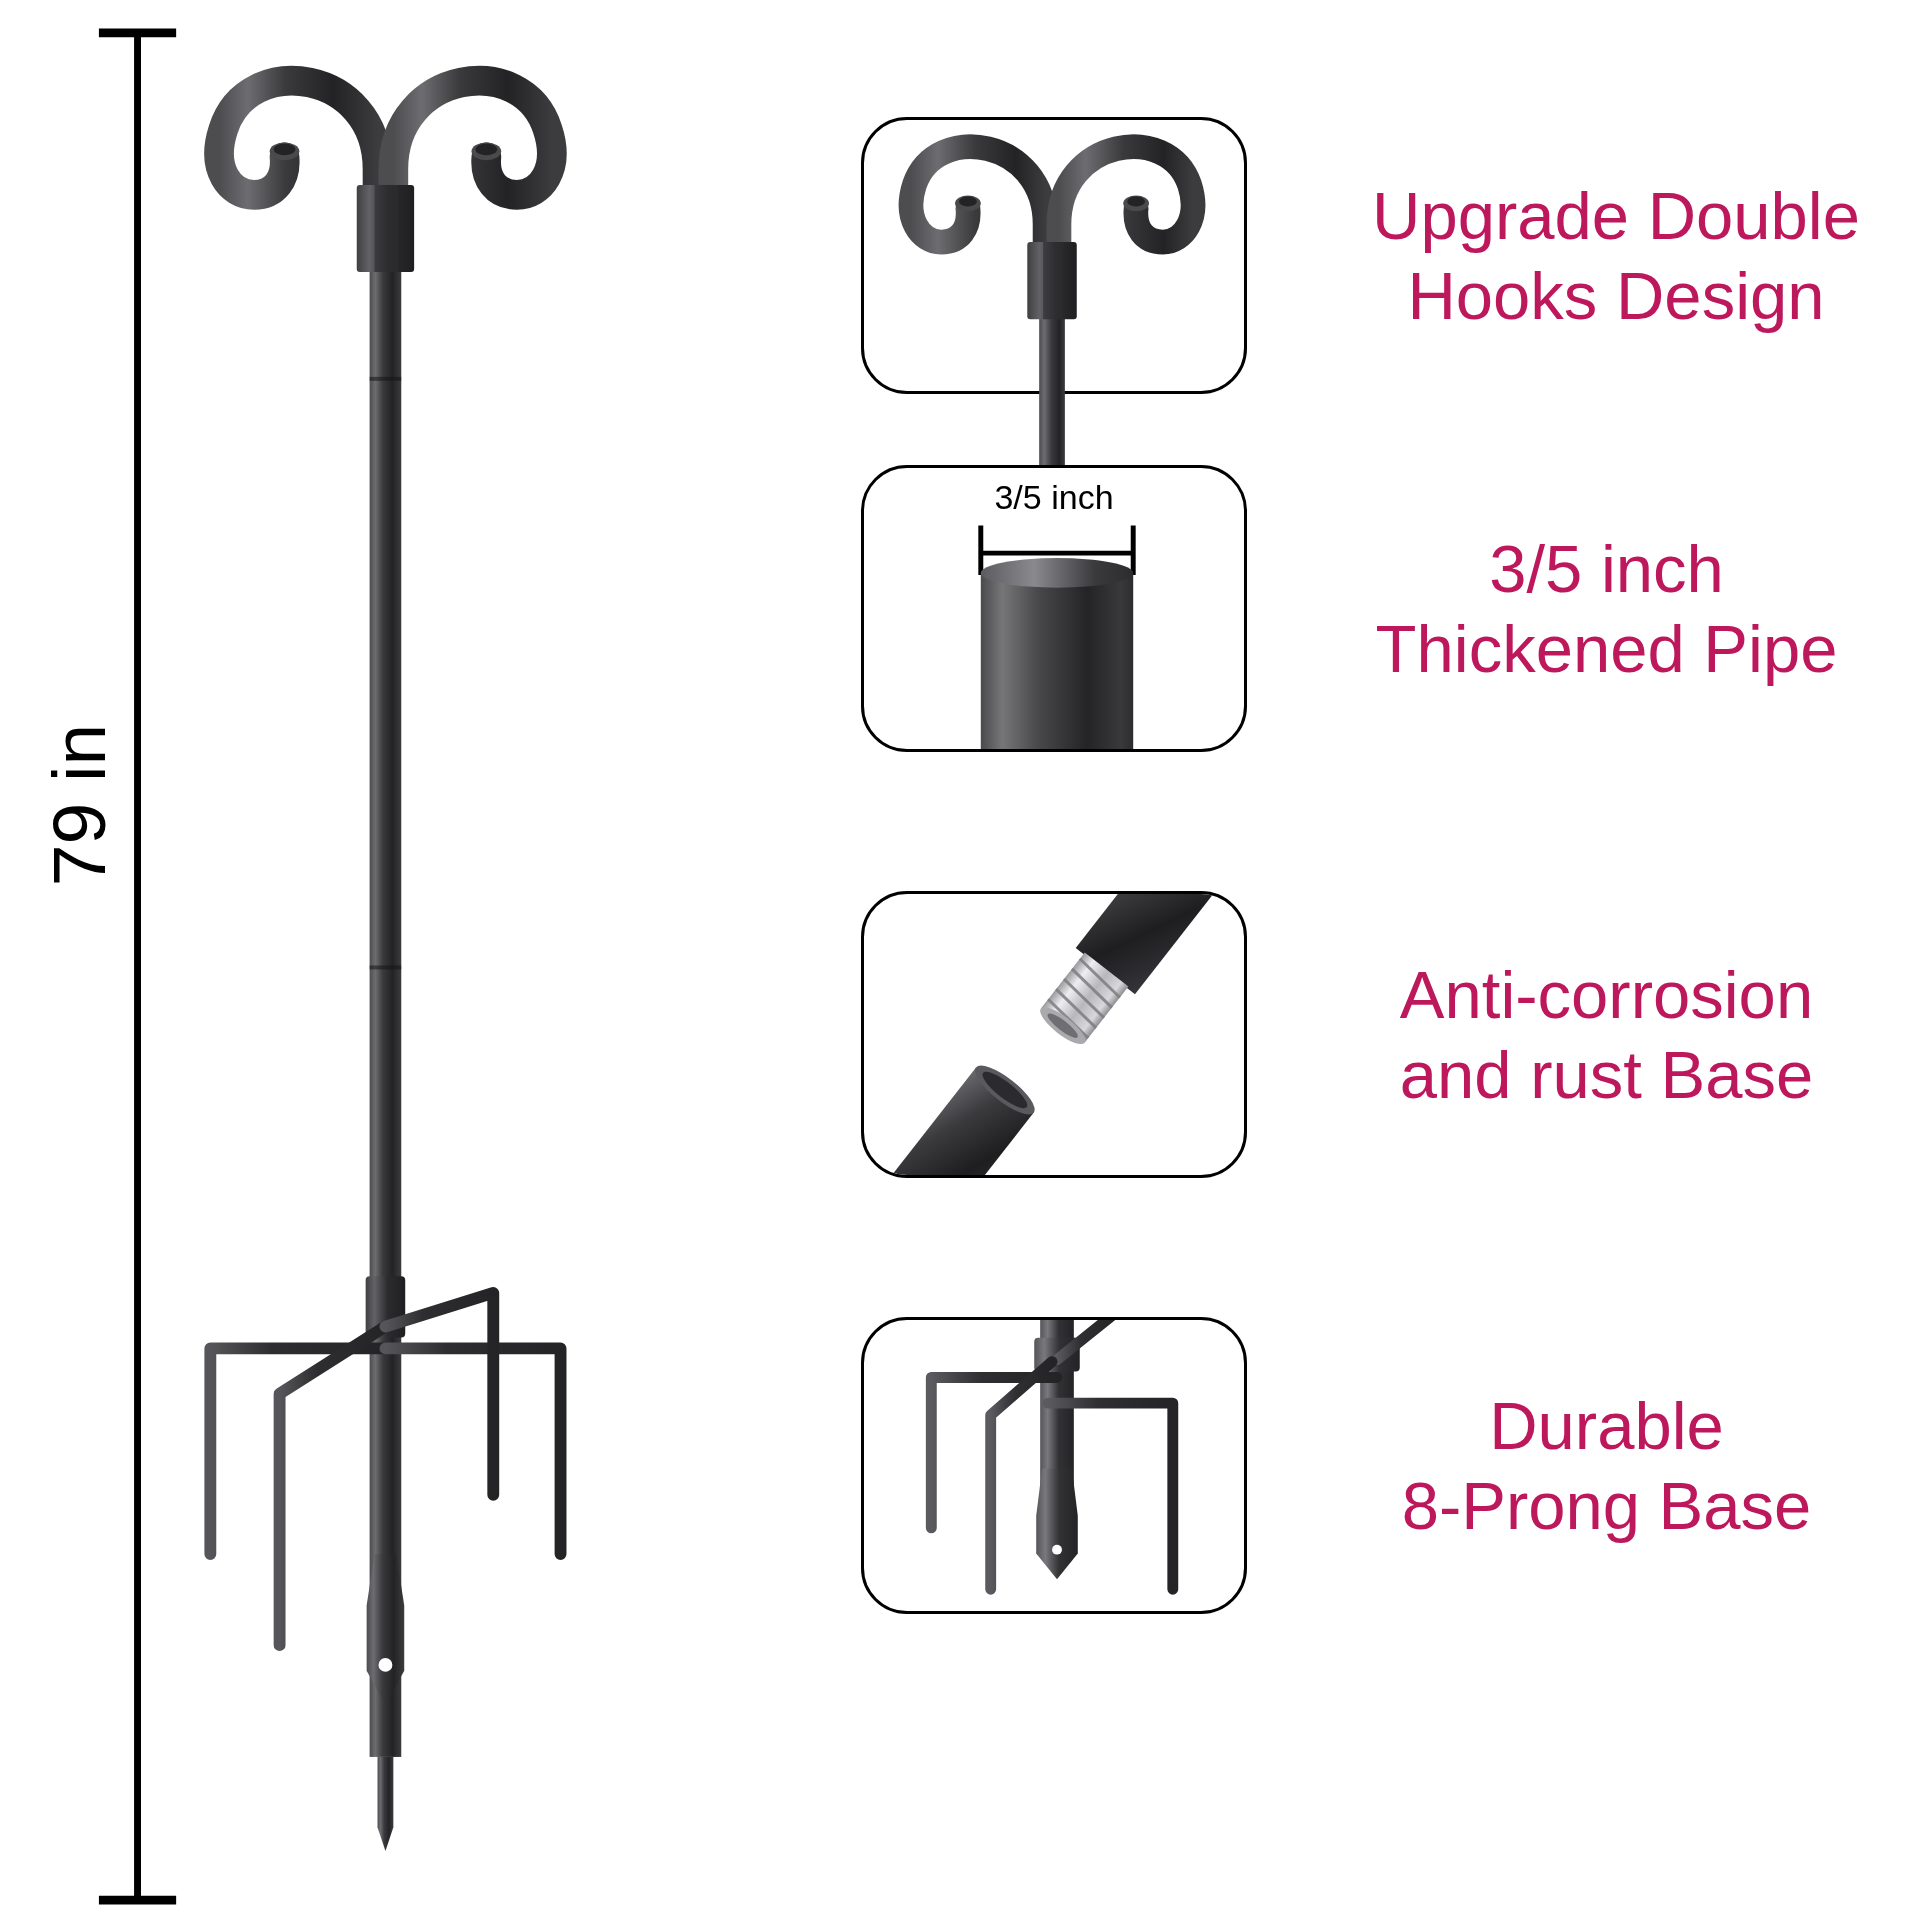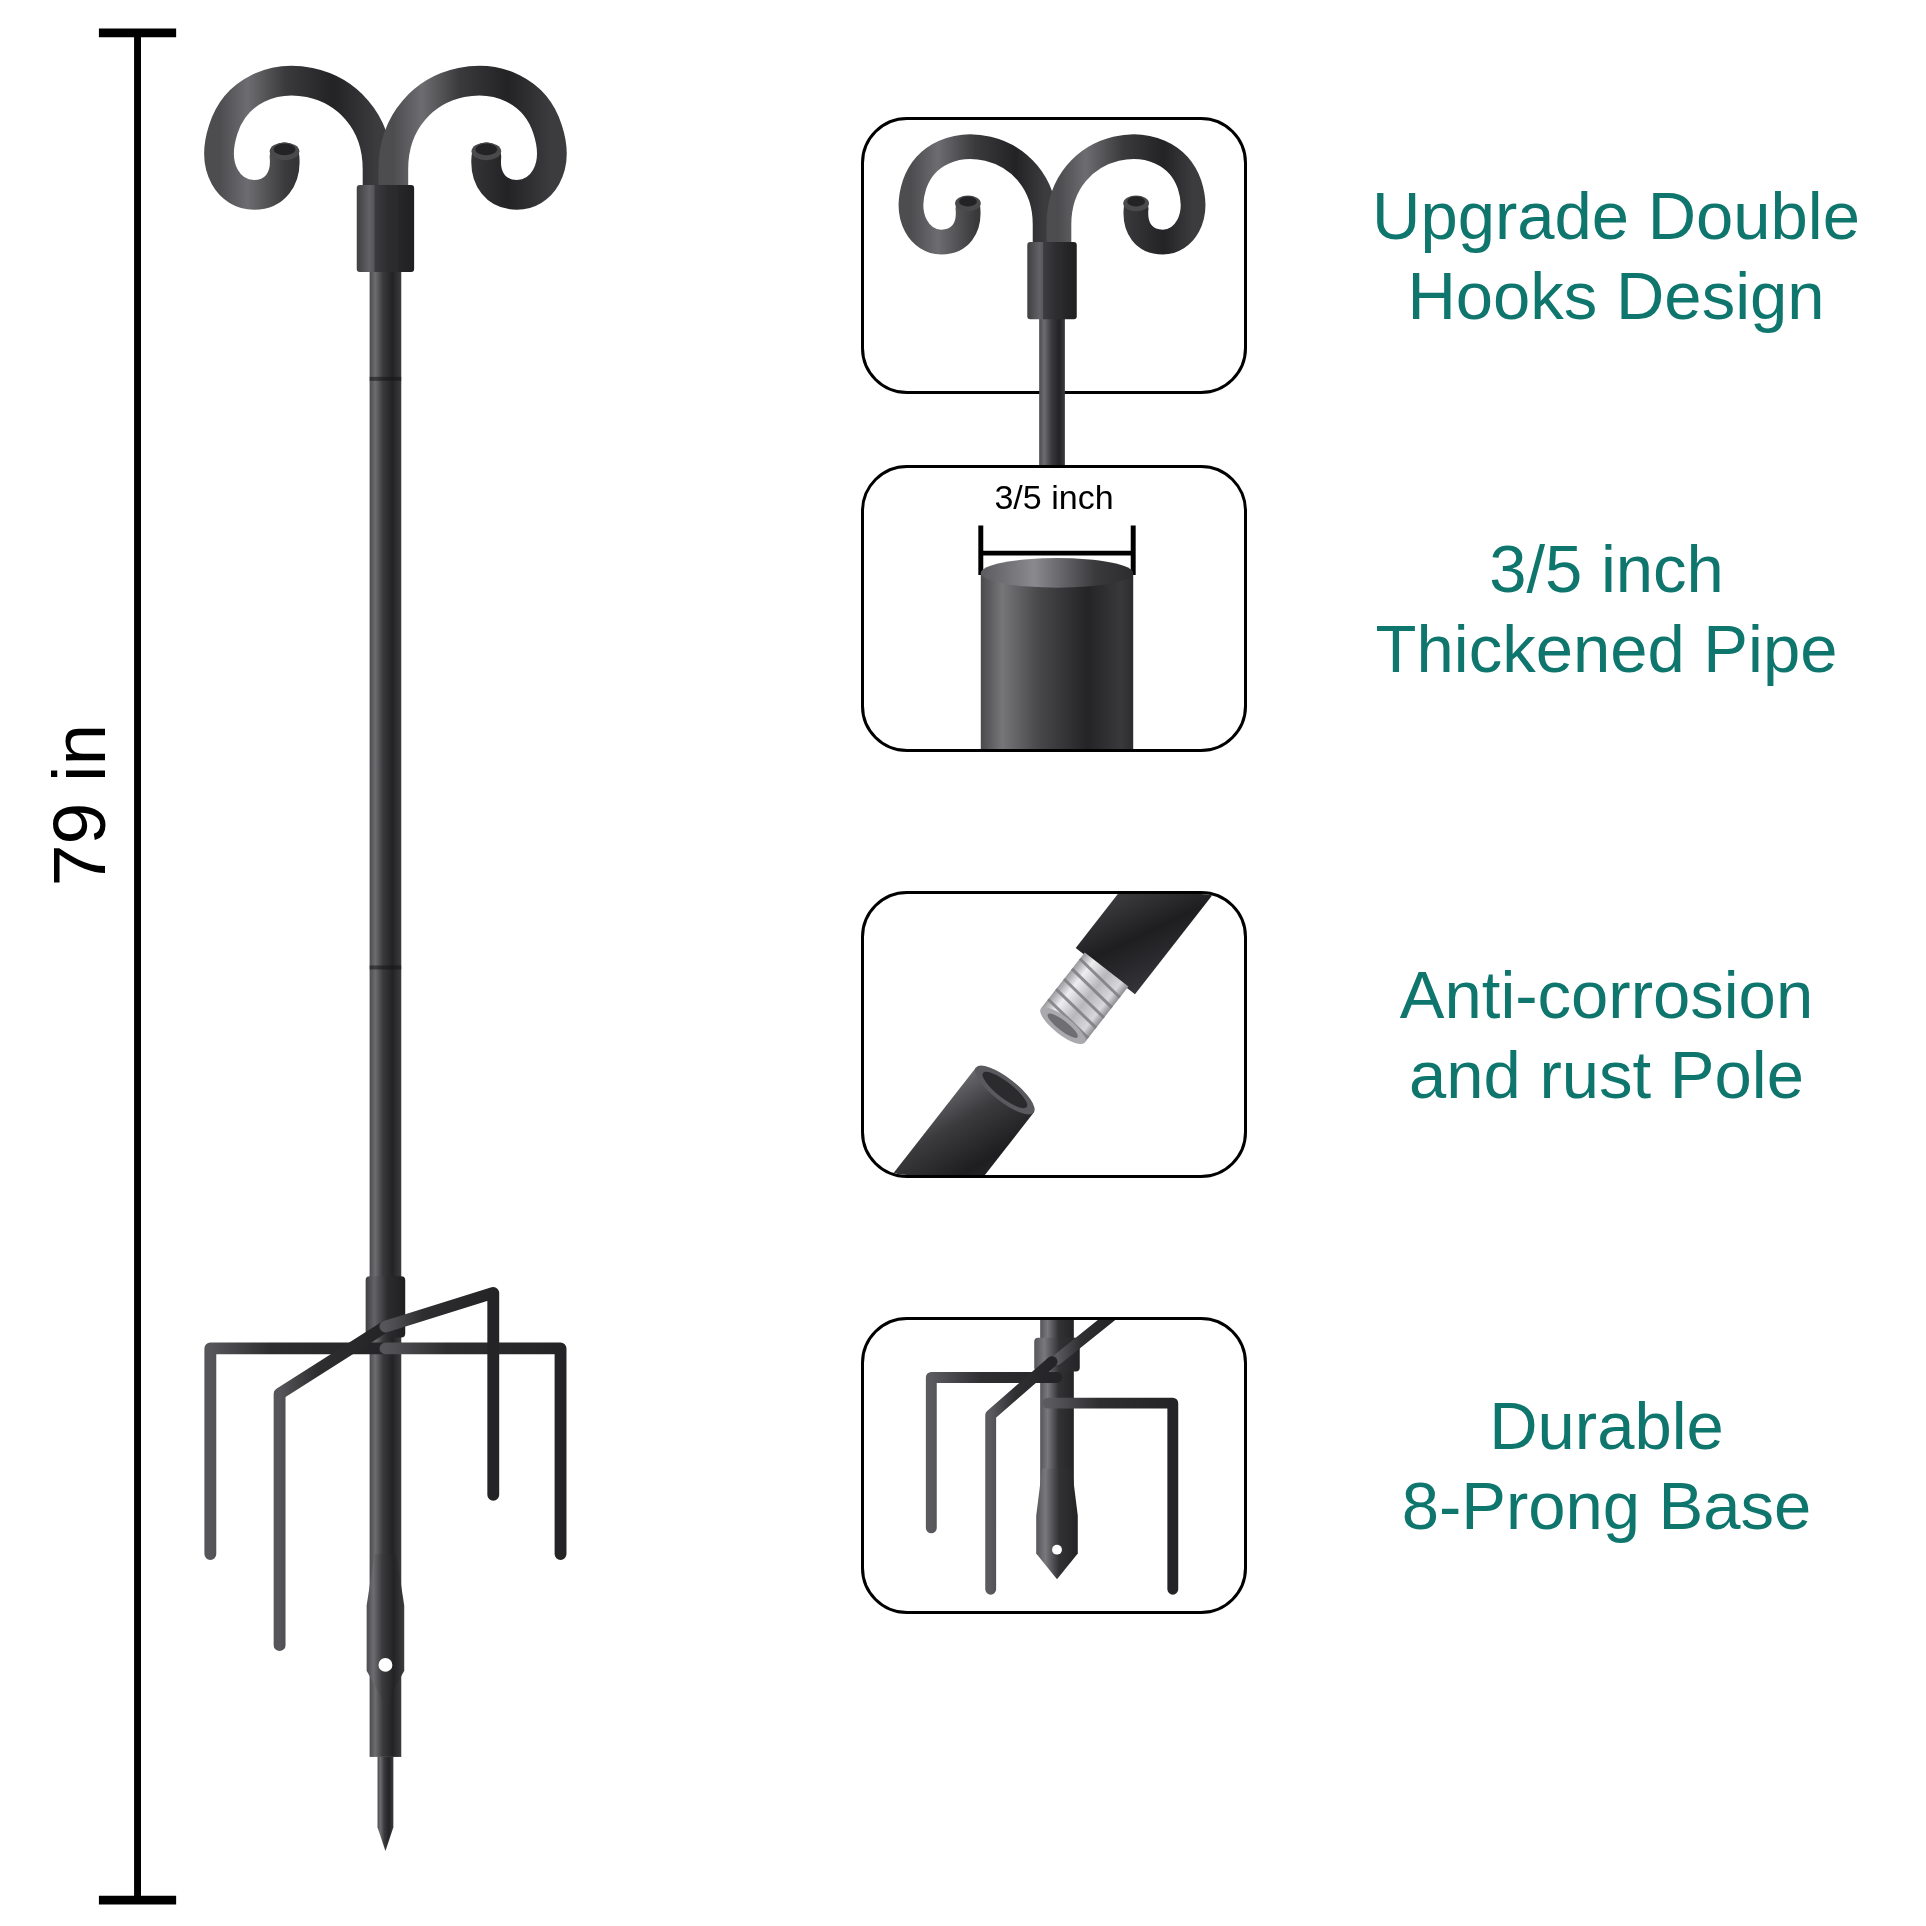--- a/index.html
+++ b/index.html
@@ -63,21 +63,21 @@
   .callout-art { position:absolute; inset:0; }
   
   .callout-bleed { position:absolute; inset:-59px -10px -129px -10px; pointer-events:none; }
 
   .feature-text {
     flex:1 1 auto;
     text-align:center;
     padding-left:40px;
     font-size:67px;
     line-height:1.18;
-    color:#0f766e;
+    color:#be185d;
     white-space:pre-line;
   }
   .feature-row.r1 .feature-text { padding-left:59px; }
 
   
   .pipe-dim-label {
     position:absolute;
     left:0; right:0; top:10px;
     text-align:center;
     font-size:34px;
@@ -324,21 +324,21 @@
               <g transform="rotate(38 120 225)">
                 <rect x="84" y="190" width="74" height="190" fill="url(#c3tube)"></rect>
                 <ellipse cx="121" cy="190" rx="37" ry="12" fill="#59595e"></ellipse>
                 <ellipse cx="121" cy="190" rx="28" ry="8" fill="#2b2b2e"></ellipse>
               </g>
             </svg>
           </div>
         </div>
       </div>
       <div class="feature-text">Anti-corrosion
-and rust Pole</div>
+and rust Base</div>
     </div>
 
     <div class="feature-row r4">
       <div class="callout-box">
         <div class="callout-frame">
           <div class="callout-art">
             <svg width="386" height="297" viewBox="0 0 390 300" xmlns="http://www.w3.org/2000/svg">
               <defs>
                 <linearGradient id="c4tube" x1="0" y1="0" x2="1" y2="0">
                   <stop offset="0%" stop-color="#55555a"></stop>

